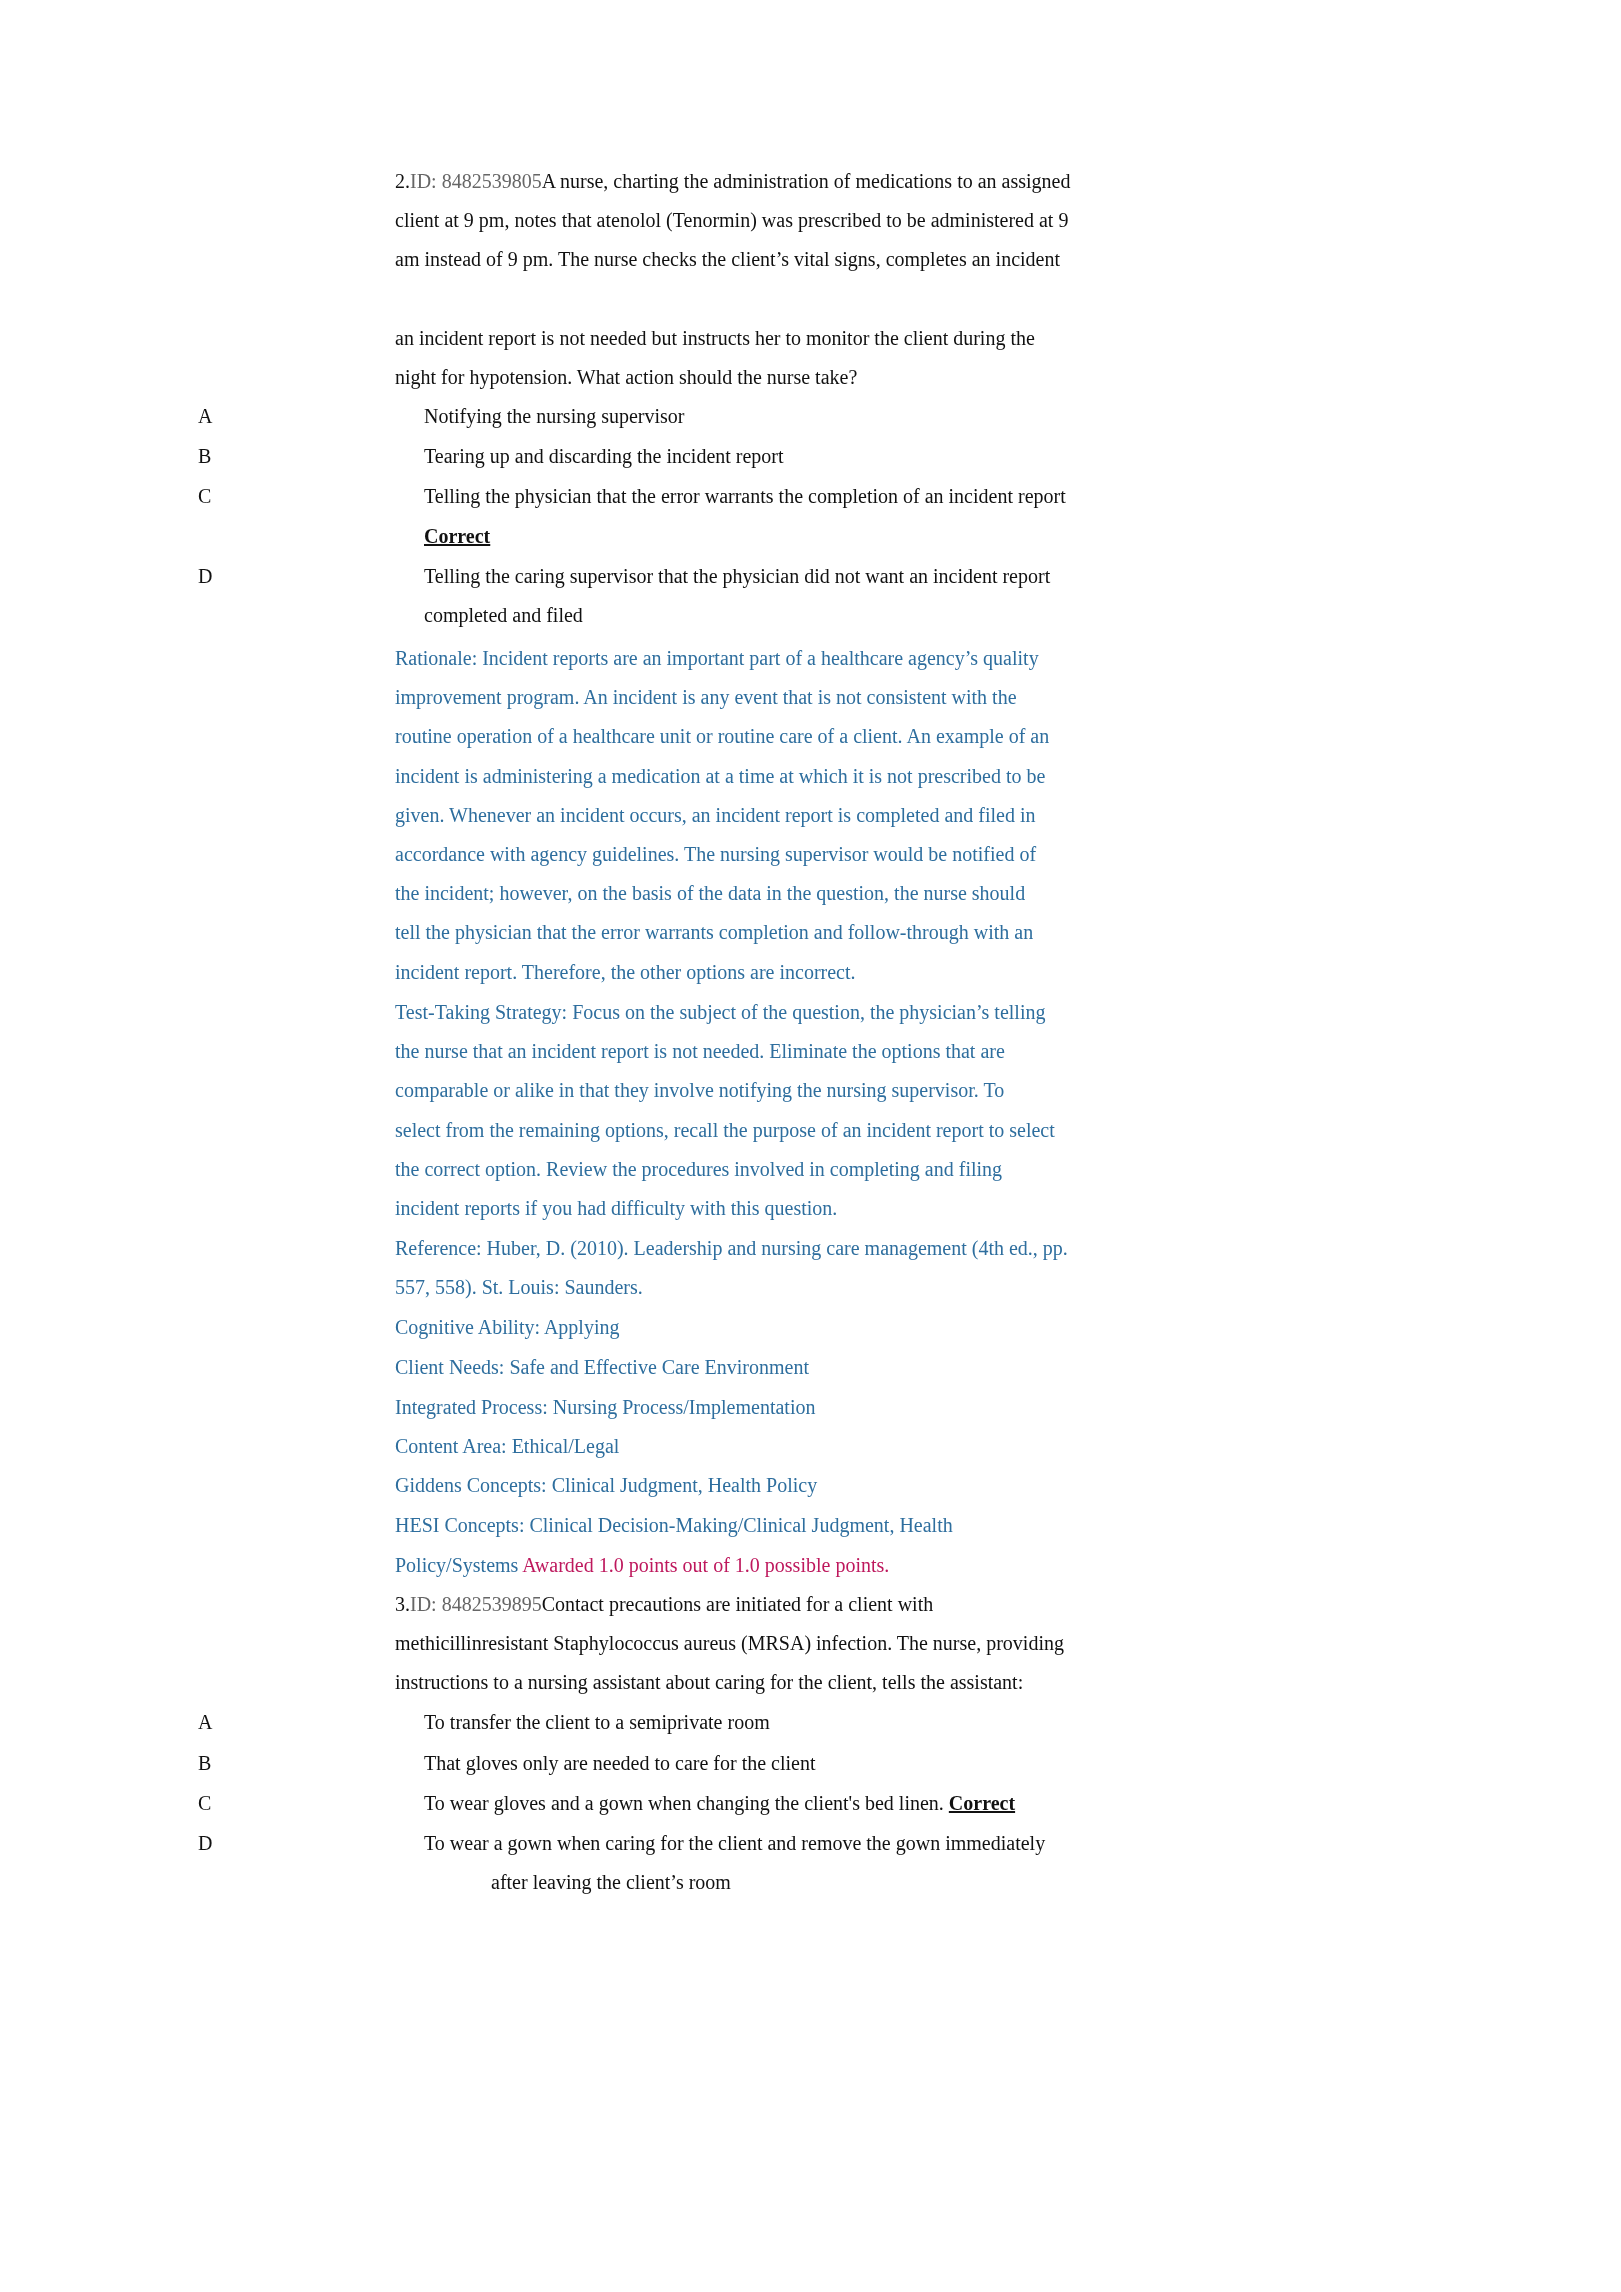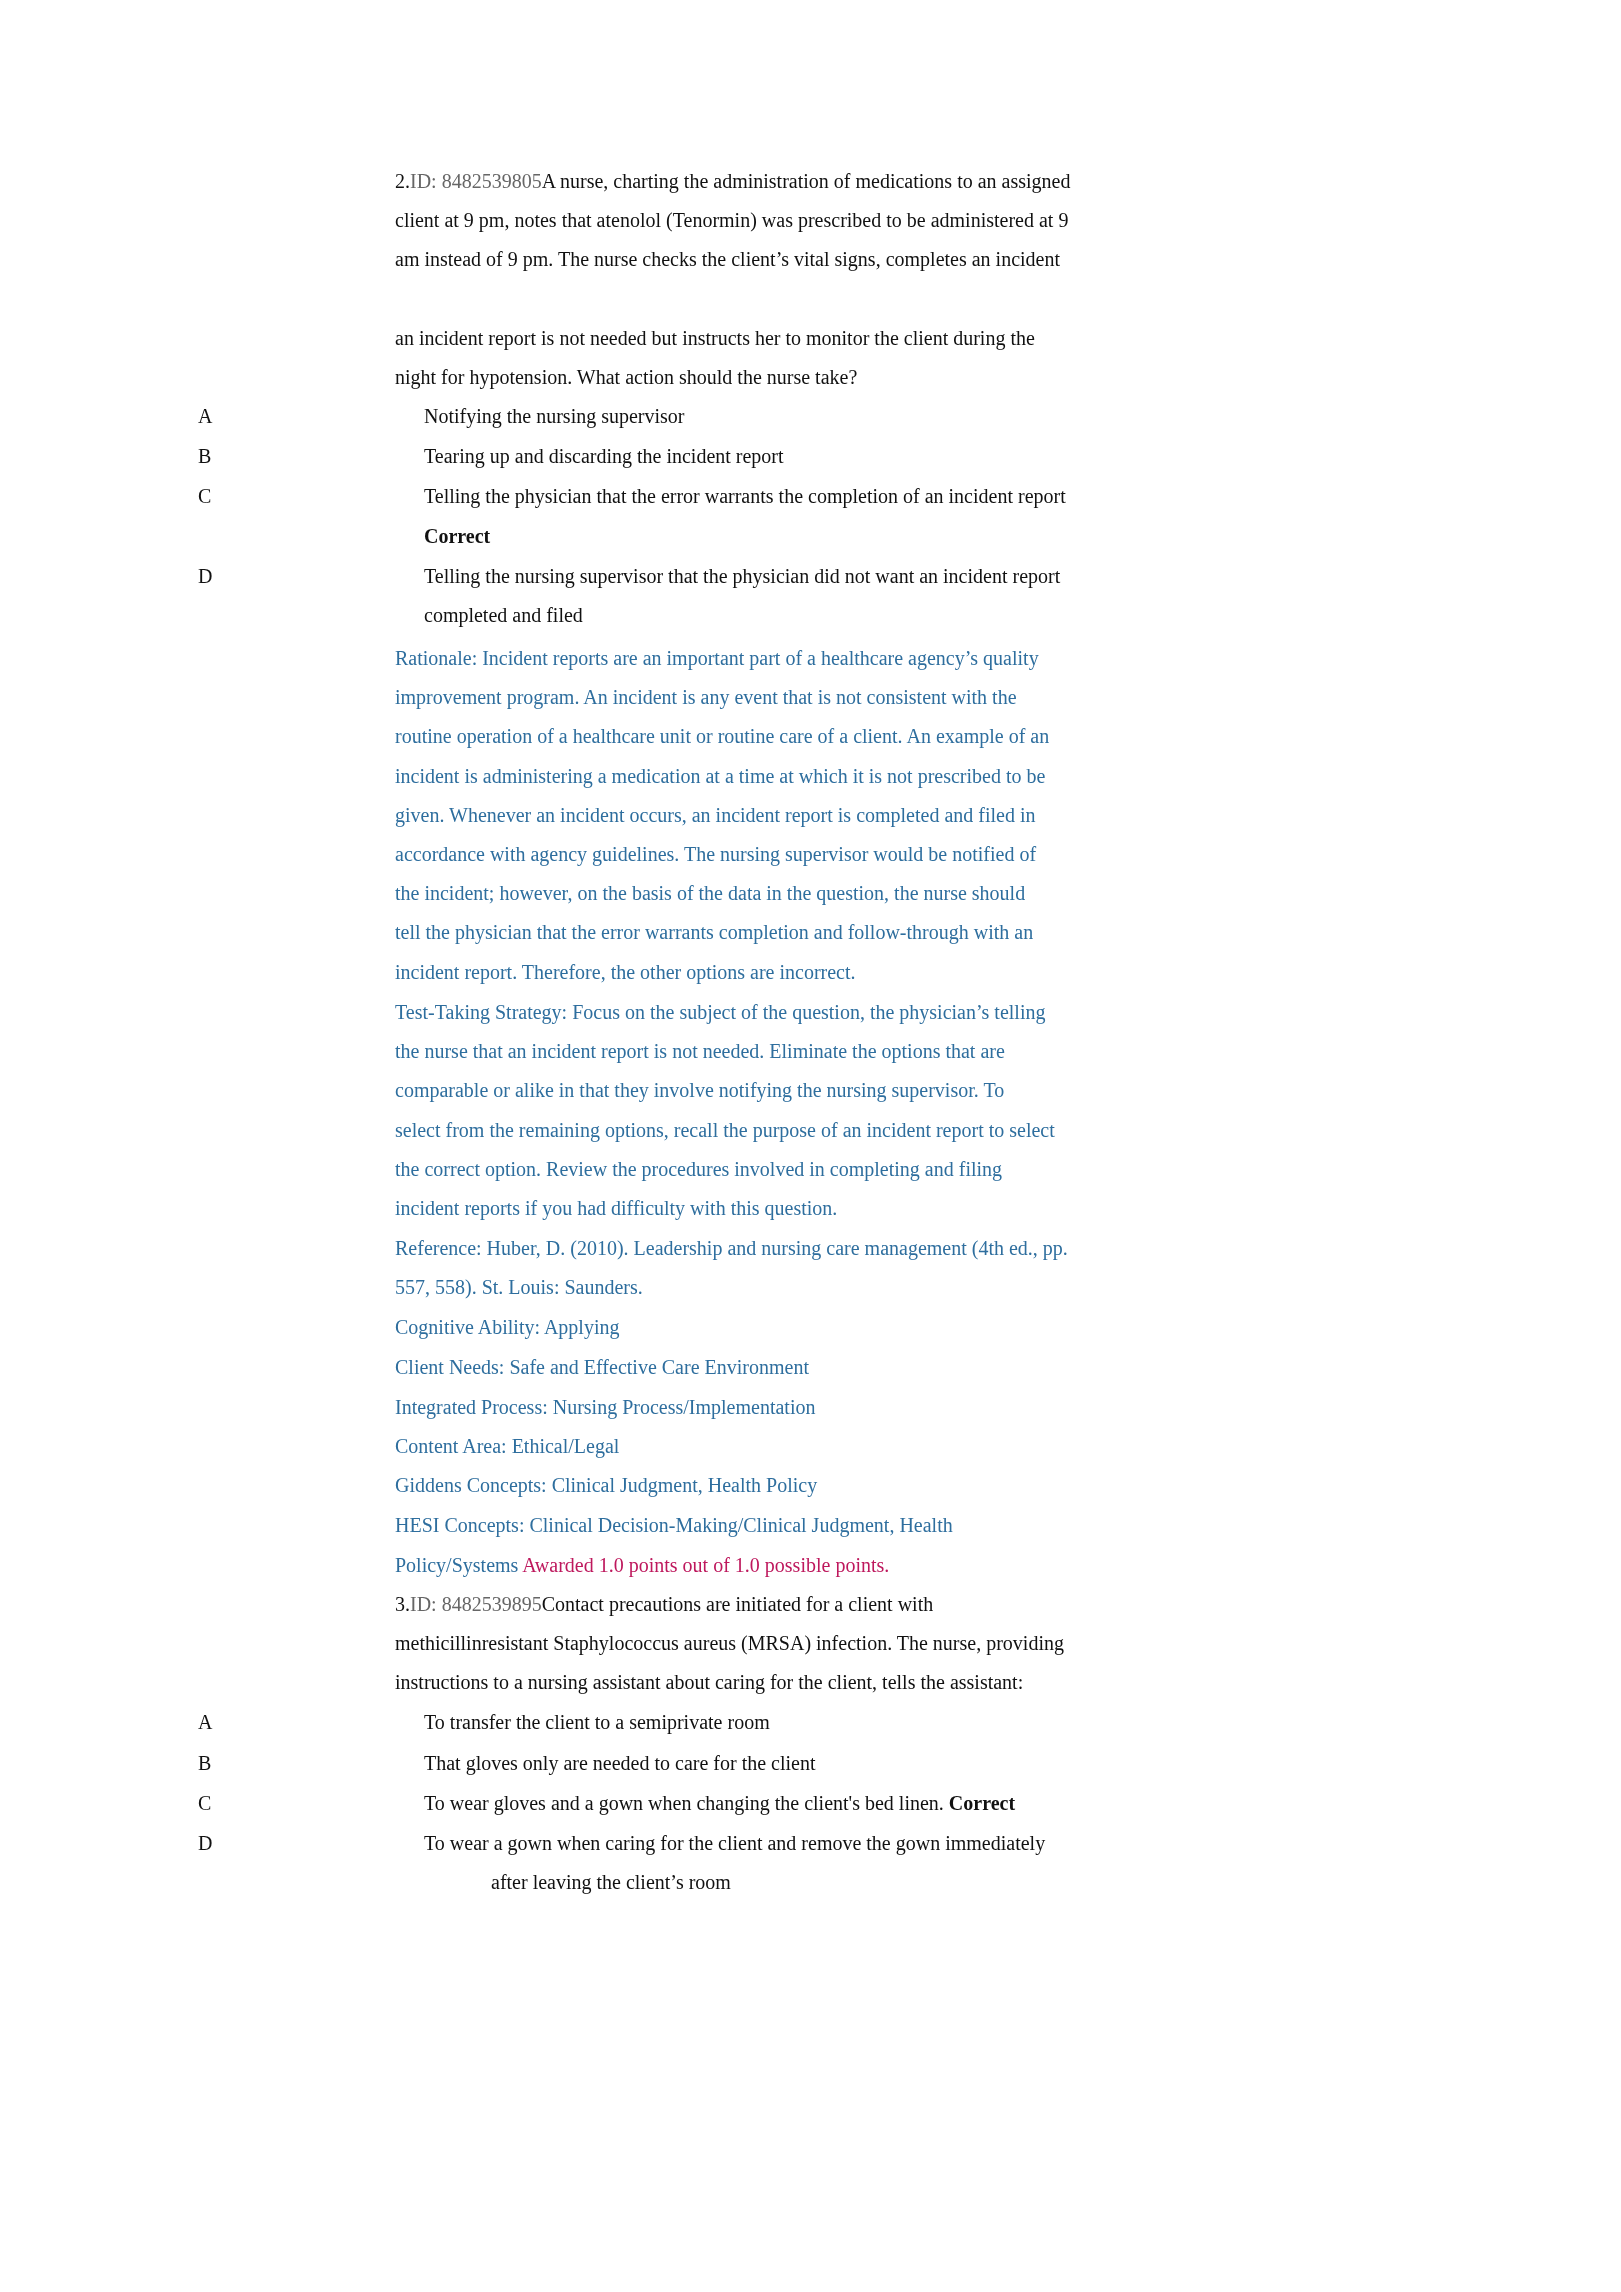--- a/index.html
+++ b/index.html
@@ -8,21 +8,21 @@
     .page { position: absolute; left: 0; top: 0; width: 1621px; height: 2293px; }
     .line { position: absolute; font-size: 20px; line-height: 39px; white-space: nowrap; }
     .qtext { left: 395px; }
     .letter { left: 198px; }
     .opt { left: 424px; }
     .opt-cont { left: 424px; }
     .opt-cont2 { left: 491px; }
     .rat { left: 395px; color: #2e6e9e; }
     .id { color: #666666; }
     .awarded { color: #be185d; }
-    .bold { font-weight: bold; }
+    .bold { font-weight: bold; text-decoration: underline; }
     i, .ital { }
   </style>
 </head>
 <body>
 
 <div class="page">
 
   <div class="line qtext" style="top:162px"><span>2.</span><span class="id">ID: 8482539805</span><span>A nurse, charting the administration of medications to an assigned</span></div>
   <div class="line qtext" style="top:201px">client at 9 pm, notes that atenolol (Tenormin) was prescribed to be administered at 9</div>
   <div class="line qtext" style="top:240px">am instead of 9 pm. The nurse checks the client’s vital signs, completes an incident</div>
@@ -33,21 +33,21 @@
   <div class="line opt" style="top:397px">Notifying the nursing supervisor</div>
 
   <div class="line letter" style="top:437px">B</div>
   <div class="line opt" style="top:437px">Tearing up and discarding the incident report</div>
 
   <div class="line letter" style="top:477px">C</div>
   <div class="line opt" style="top:477px">Telling the physician that the error warrants the completion of an incident report</div>
   <div class="line opt-cont bold" style="top:517px">Correct</div>
 
   <div class="line letter" style="top:557px">D</div>
-  <div class="line opt" style="top:557px">Telling the nursing supervisor that the physician did not want an incident report</div>
+  <div class="line opt" style="top:557px">Telling the caring supervisor that the physician did not want an incident report</div>
   <div class="line opt-cont" style="top:596px">completed and filed</div>
 
   <div class="line rat" style="top:639px"><span class="ital">Rationale:</span><span> Incident reports are an important part of a healthcare agency’s quality</span></div>
   <div class="line rat" style="top:678px">improvement program. An incident is any event that is not consistent with the</div>
   <div class="line rat" style="top:717px">routine operation of a healthcare unit or routine care of a client. An example of an</div>
   <div class="line rat" style="top:757px">incident is administering a medication at a time at which it is not prescribed to be</div>
   <div class="line rat" style="top:796px">given. Whenever an incident occurs, an incident report is completed and filed in</div>
   <div class="line rat" style="top:835px">accordance with agency guidelines. The nursing supervisor would be notified of</div>
   <div class="line rat" style="top:874px">the incident; however, on the basis of the data in the question, the nurse should</div>
   <div class="line rat" style="top:913px">tell the physician that the error warrants completion and follow-through with an</div>

